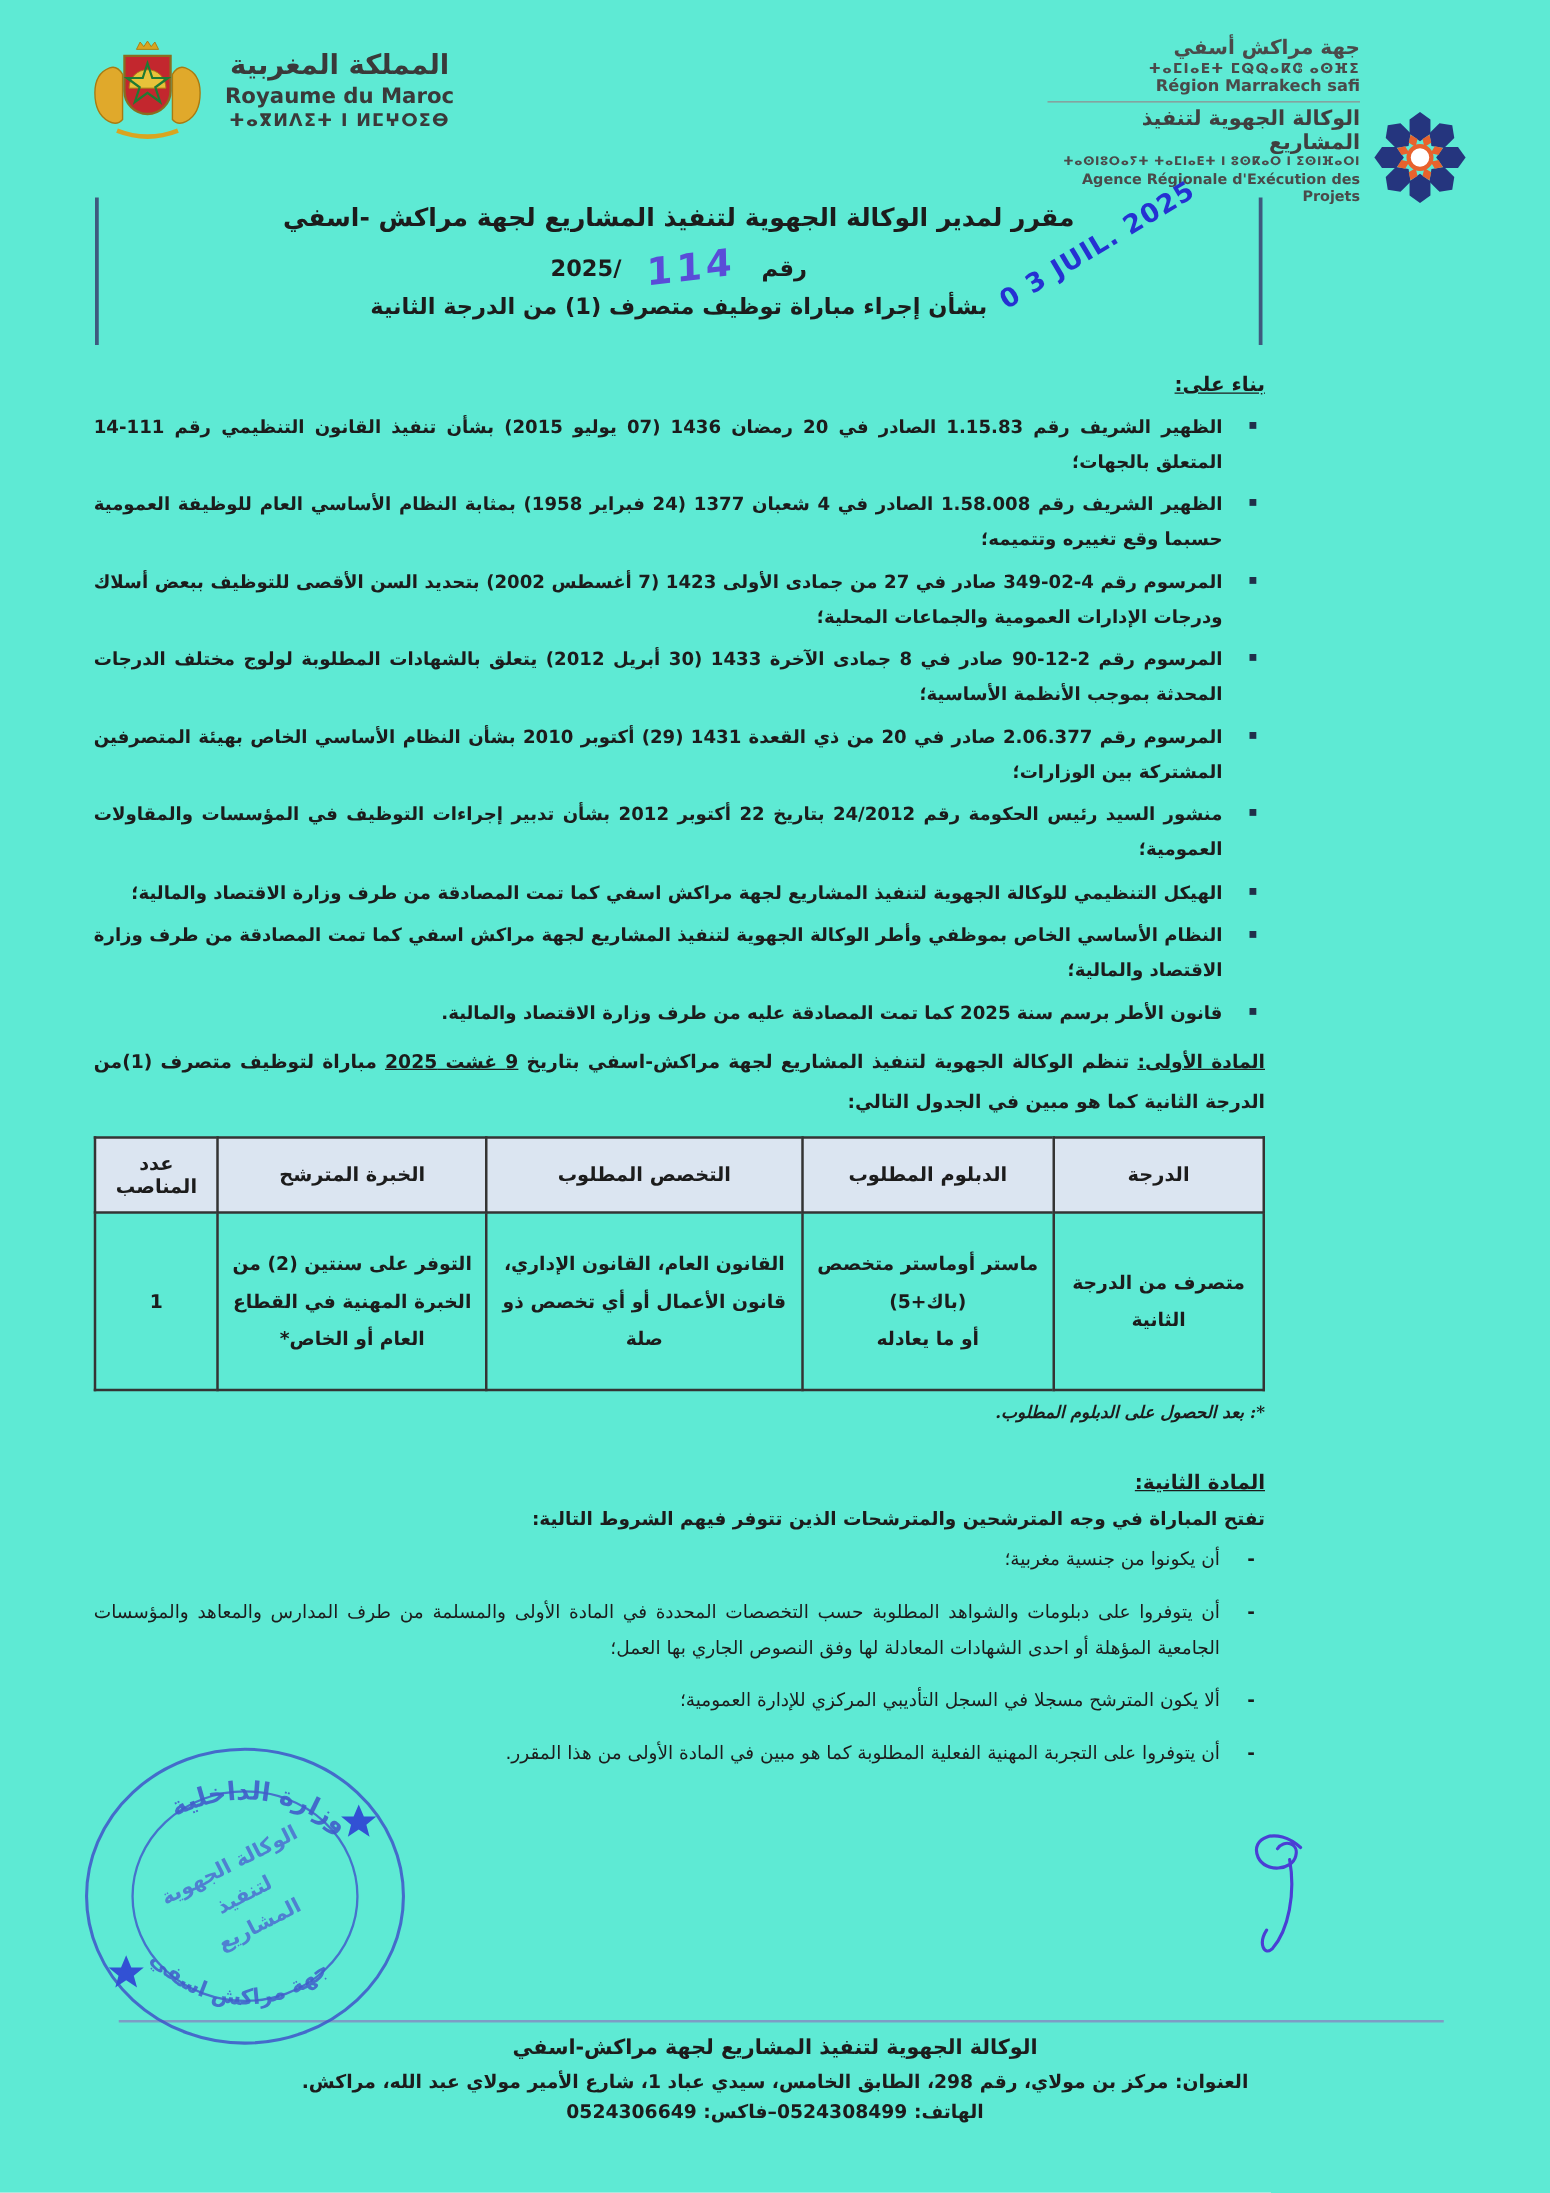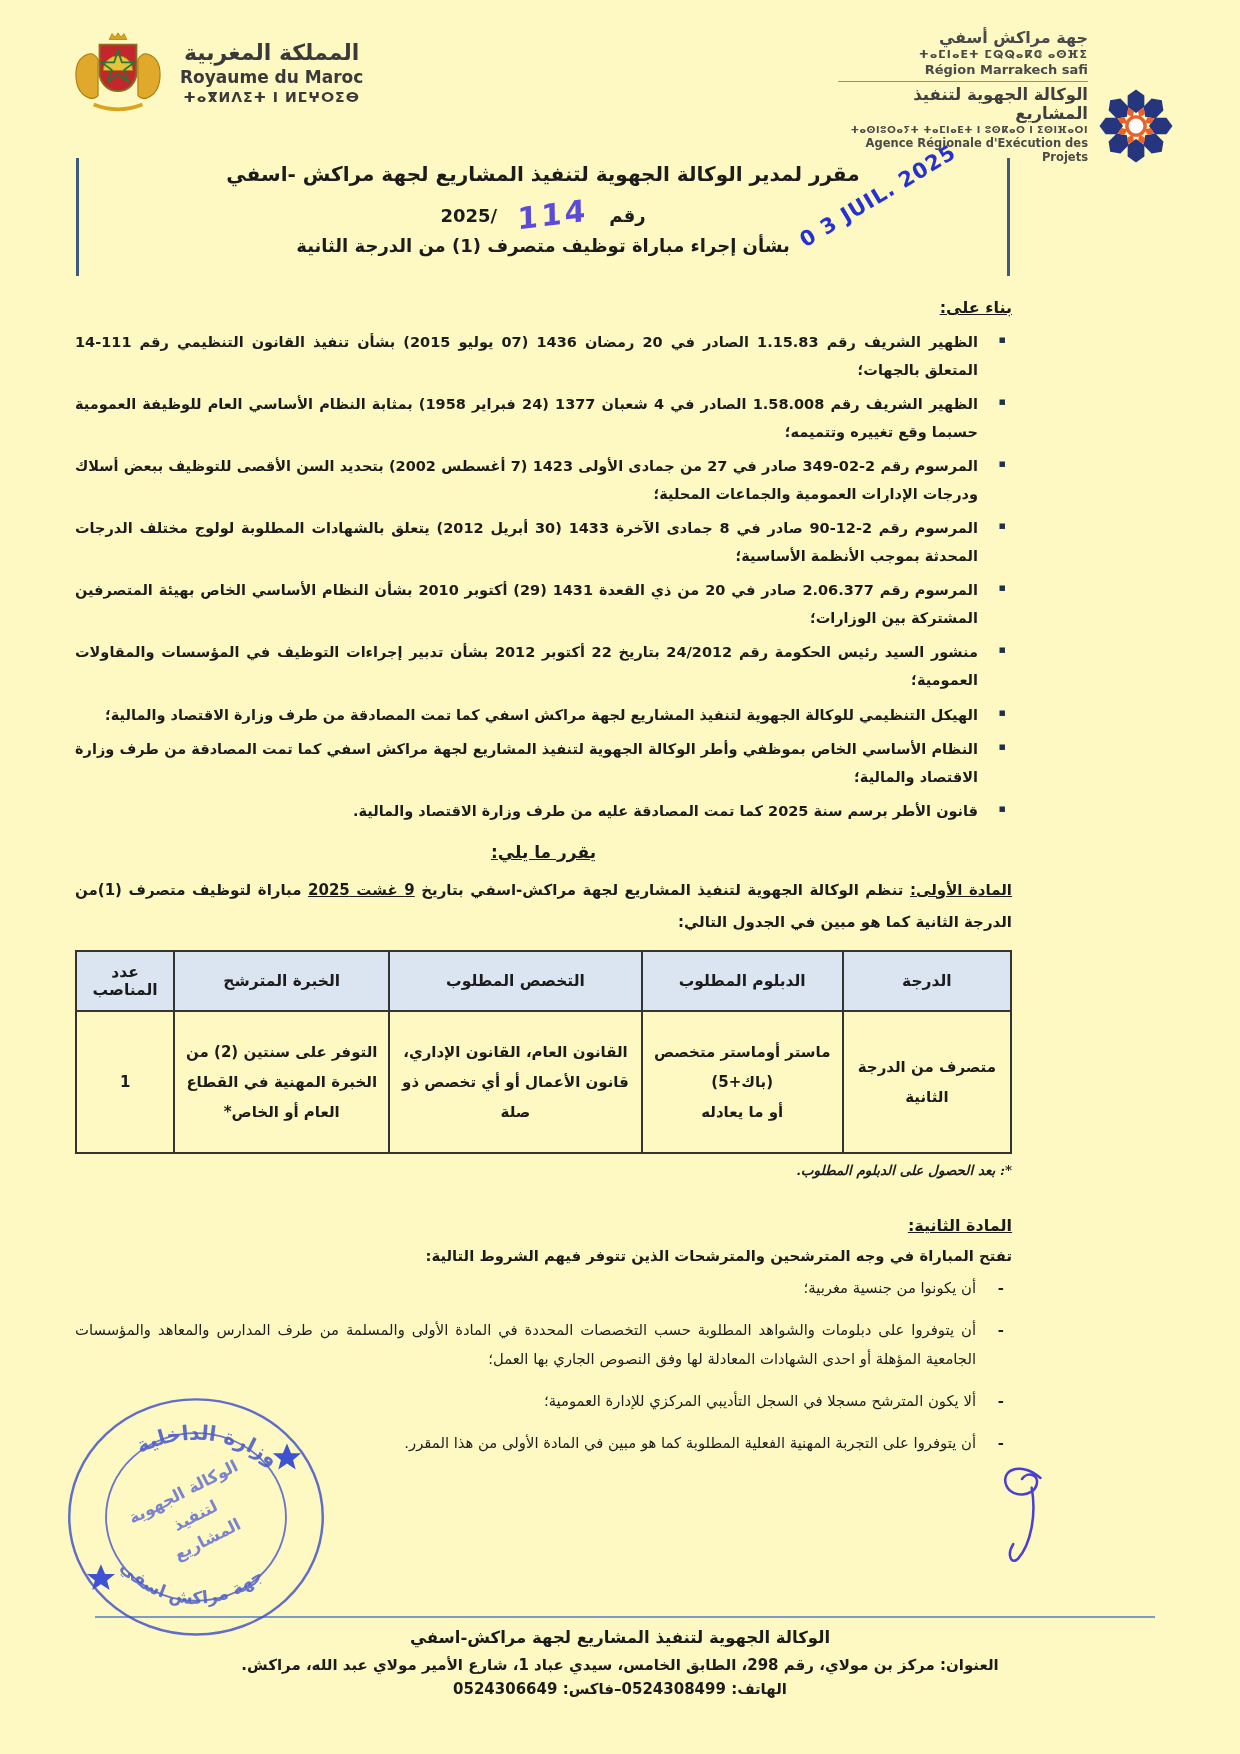--- a/index.html
+++ b/index.html
@@ -1,19 +1,19 @@
 <!DOCTYPE html>
 <html><head>
 <meta charset="utf-8">
 <style>
   * { margin:0; padding:0; box-sizing:border-box; }
   html,body { background:#e8e8e8; }
   .page {
     position:relative; width:1240px; height:1754px; margin:0 auto;
-    background:#fef9c3; overflow:hidden;
+    background:#5eead4; overflow:hidden;
     font-family:"DejaVu Sans", sans-serif; color:#1c1c1c;
   }
 
   
   .brand-left { position:absolute; top:30px; left:70px; display:flex; align-items:center; gap:14px; }
   .brand-left .txt { text-align:center; color:#3a3a3a; }
   .kingdom-ar { font-size:22px; font-weight:700; }
   .kingdom-fr { font-size:17px; font-weight:700; margin-top:2px; }
   .kingdom-tif { font-size:14px; font-weight:700; margin-top:2px; letter-spacing:1px; }
 
@@ -162,32 +162,29 @@
     <div class="title-l3">بشأن إجراء مباراة توظيف متصرف (1) من الدرجة الثانية</div>
     <div class="date-stamp">0 3 JUIL. 2025</div>
   </div>
 
   <div class="body" lang="ar">
 
     <div class="h-basis">بناء على:</div>
     <ul class="basis-list">
       <li>الظهير الشريف رقم 1.15.83 الصادر في 20 رمضان 1436 (07 يوليو 2015) بشأن تنفيذ القانون التنظيمي رقم 111-14 المتعلق بالجهات؛</li>
       <li>الظهير الشريف رقم 1.58.008 الصادر في 4 شعبان 1377 (24 فبراير 1958) بمثابة النظام الأساسي العام للوظيفة العمومية حسبما وقع تغييره وتتميمه؛</li>
-      <li>المرسوم رقم 2-02-349 صادر في 27 من جمادى الأولى 1423 (7 أغسطس 2002) بتحديد السن الأقصى للتوظيف ببعض أسلاك ودرجات الإدارات العمومية والجماعات المحلية؛</li>
+      <li>المرسوم رقم 4-02-349 صادر في 27 من جمادى الأولى 1423 (7 أغسطس 2002) بتحديد السن الأقصى للتوظيف ببعض أسلاك ودرجات الإدارات العمومية والجماعات المحلية؛</li>
       <li>المرسوم رقم 2-12-90 صادر في 8 جمادى الآخرة 1433 (30 أبريل 2012) يتعلق بالشهادات المطلوبة لولوج مختلف الدرجات المحدثة بموجب الأنظمة الأساسية؛</li>
       <li>المرسوم رقم 2.06.377 صادر في 20 من ذي القعدة 1431 (29) أكتوبر 2010 بشأن النظام الأساسي الخاص بهيئة المتصرفين المشتركة بين الوزارات؛</li>
       <li>منشور السيد رئيس الحكومة رقم 24/2012 بتاريخ 22 أكتوبر 2012 بشأن تدبير إجراءات التوظيف في المؤسسات والمقاولات العمومية؛</li>
       <li>الهيكل التنظيمي للوكالة الجهوية لتنفيذ المشاريع لجهة مراكش اسفي كما تمت المصادقة من طرف وزارة الاقتصاد والمالية؛</li>
       <li>النظام الأساسي الخاص بموظفي وأطر الوكالة الجهوية لتنفيذ المشاريع لجهة مراكش اسفي كما تمت المصادقة من طرف وزارة الاقتصاد والمالية؛</li>
       <li>قانون الأطر برسم سنة 2025 كما تمت المصادقة عليه من طرف وزارة الاقتصاد والمالية.</li>
     </ul>
 
-    <div class="decides">
-      <span>يقرر ما يلي:</span>
-    </div>
 
     <p class="article1">
       <span class="article-label">المادة الأولى:</span><span> تنظم الوكالة الجهوية لتنفيذ المشاريع لجهة مراكش-اسفي بتاريخ </span><span class="article-date">9 غشت 2025</span><span> مباراة لتوظيف متصرف (1)من الدرجة الثانية كما هو مبين في الجدول التالي:</span>
     </p>
 
     <table class="jobs">
       <colgroup>
         <col class="c-grade">
           <col class="c-diploma">
           <col class="c-spec">

